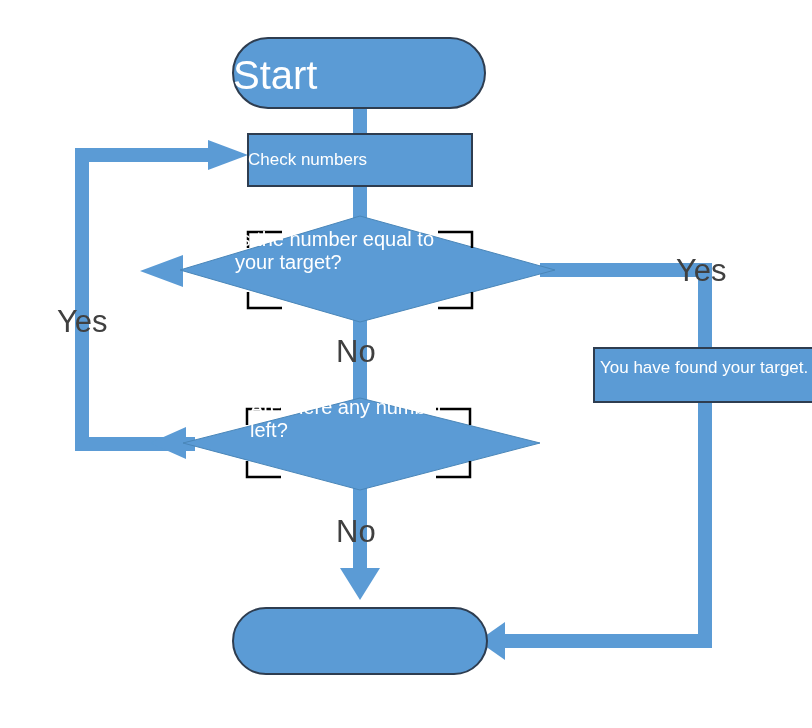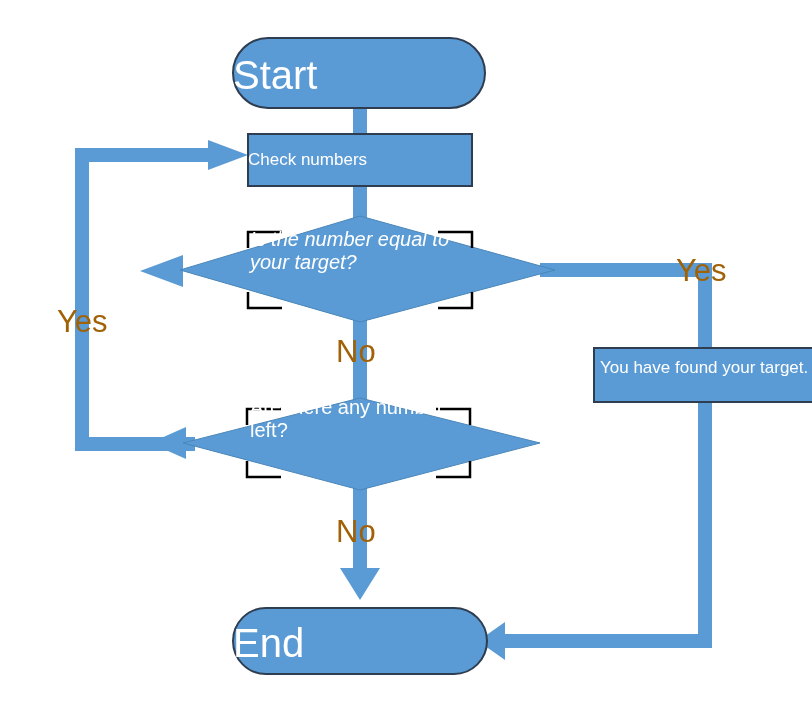--- a/index.html
+++ b/index.html
@@ -35,21 +35,21 @@
     font-size: 40px;
   }
   .process-label {
     font-size: 17px;
   }
   .decision-label {
     font-size: 20px;
   }
   .edge-label {
     position: absolute;
-    color: #a16207;
+    color: #404040;
     font-size: 31px;
     text-align: left;
     line-height: 1;
   }
 </style>
 </head>
 <body>
 
 <div id="canvas">
 
@@ -133,27 +133,26 @@
       <polyline points="247,461 247,477 281,477"></polyline>
       <polyline points="436,477 470,477 470,461"></polyline>
     </g>
 
   </svg>
 
   <div class="node-label terminator-label" style="left:233px; top:52px; width:252px;">Start</div>
 
   <div class="node-label process-label" style="left:248px; top:150px; width:224px;">Check numbers</div>
 
-  <div class="node-label decision-label" style="left:250px; top:228px; width:220px;font-style:italic;">Is the number equal to your target?</div>
+  <div class="node-label decision-label" style="left:235px; top:228px; width:220px;">Is the number equal to your target?</div>
 
   <div class="node-label decision-label" style="left:250px; top:396px; width:220px;">Are there any number left?</div>
 
   <div class="node-label process-label" style="left:600px; top:358px; width:218px;">You have found your target.</div>
 
-  <div class="node-label terminator-label" style="left:233px; top:620px; width:254px;">End</div>
 
   <div class="edge-label" style="left:676px; top:255px;">Yes</div>
 
   <div class="edge-label" style="left:336px; top:336px;">No</div>
 
   <div class="edge-label" style="left:57px; top:306px;">Yes</div>
 
   <div class="edge-label" style="left:336px; top:516px;">No</div>
 
 </div>

